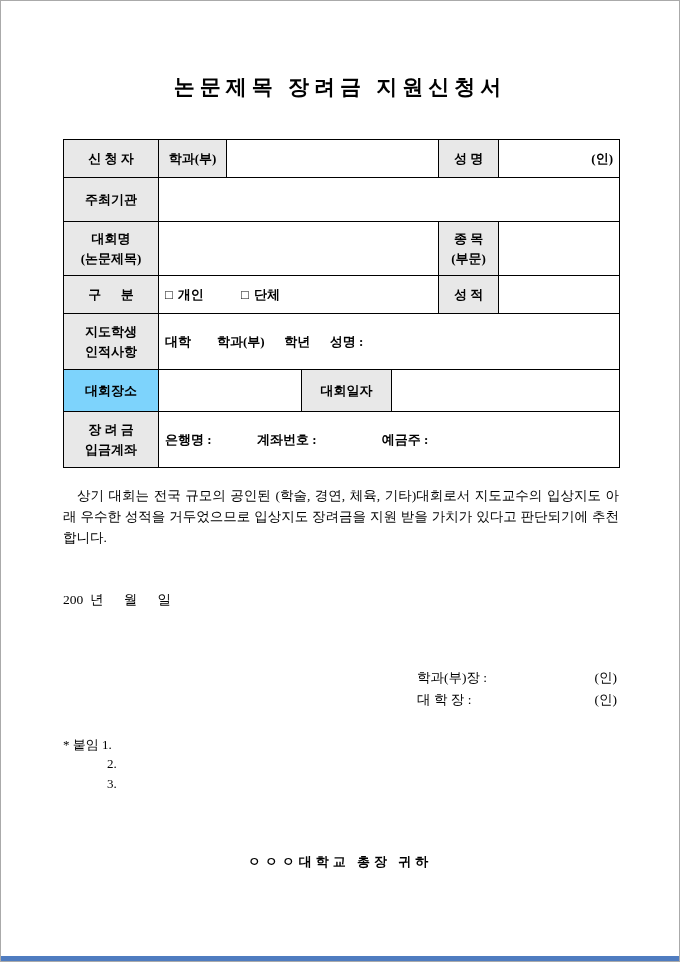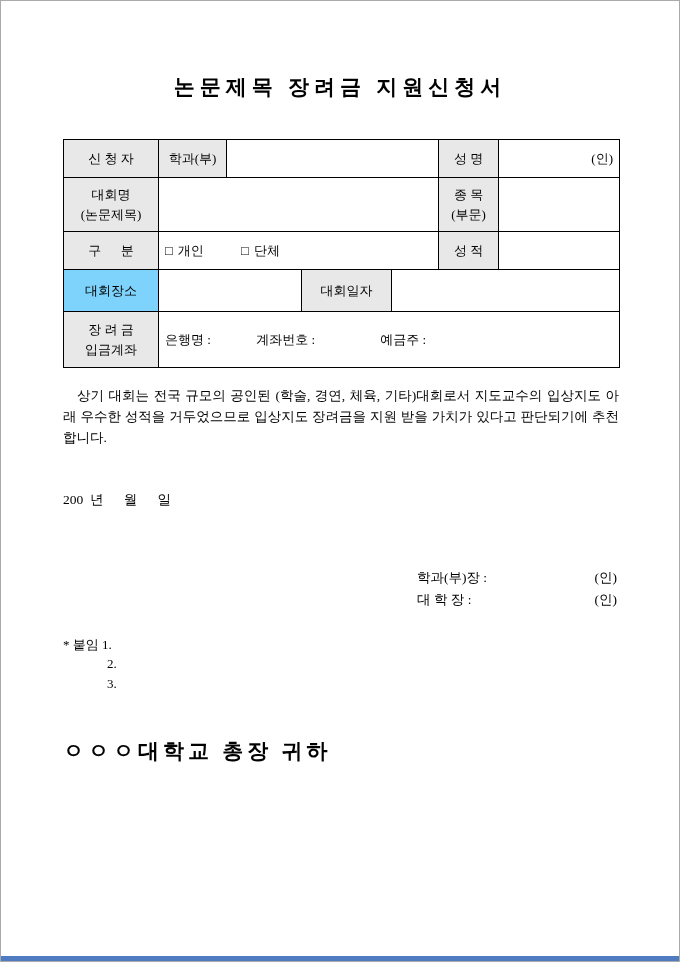--- a/index.html
+++ b/index.html
@@ -13,43 +13,43 @@
     margin-top:72px; text-align:center;
     font-size:21px; font-weight:bold; letter-spacing:5px;
   }
   table.form {
     border-collapse:collapse; table-layout:fixed;
     width:556px; margin-top:38px;
     font-size:13px;
   }
   table.form td {
     border:1px solid #000; vertical-align:middle;
-    padding:3px 6px; overflow:hidden;
+    padding:3px 6px; overflow:hidden;font-weight:bold;
   }
   td.hdr { background:#e8e8e8; text-align:center; padding:3px 2px; }
   td.hdr .l2 { margin-top:2px; }
   .pre { white-space:pre; }
   td.seal-cell { text-align:right; padding-right:12px; }
   .chk { display:inline-block; margin-right:34px; }
   .chk .box { display:inline-block; margin-right:5px; }
   .recommend {
     margin-top:18px; width:556px;
     font-size:13.5px; line-height:1.55; text-align:justify;
     text-indent:14px; word-break:break-all;
   }
   .date-line {
     margin-top:42px; text-align:left; font-size:13.5px; white-space:pre;
   }
   .sign-block { margin-top:58px; width:200px; margin-left:auto; font-size:13.5px; }
   .sign-row { display:flex; justify-content:space-between; line-height:22px; }
   .attach { margin-top:24px; font-size:13px; line-height:1.5; }
   .attach .sub { margin-left:44px; }
   .footer-line {
-    margin-top:44px; text-align:left;
-    font-size:21px; font-weight:bold; letter-spacing:4px;
+    margin-top:60px; text-align:center;
+    font-size:13px; font-weight:bold; letter-spacing:4px;
   }
   .bottom-bar {
     position:absolute; left:0; right:0; bottom:0; height:5px;
   }
 </style>
 </head>
 <body>
 
 <div class="page">
   <div class="content">
@@ -69,20 +69,24 @@
 
       <tbody>
           <tr style="height:38px">
         <td class="hdr" style="background: rgb(232, 232, 232);">신 청 자</td>
         <td class="hdr" style="background: rgb(232, 232, 232);">학과(부)</td>
         <td colspan="3"></td>
         <td class="hdr" style="background: rgb(232, 232, 232);">성 명</td>
         <td class="seal-cell">(인)</td>
       </tr>
 
+      <tr style="height:44px">
+        <td class="hdr" style="background: rgb(232, 232, 232);">주최기관</td>
+        <td colspan="6"></td>
+      </tr>
 
       <tr style="height:54px">
         <td class="hdr" style="background: rgb(232, 232, 232);">
           <div>대회명</div>
           <div class="l2">(논문제목)</div>
         </td>
         <td colspan="4"></td>
         <td class="hdr" style="background: rgb(232, 232, 232);">
           <div>종 목</div>
           <div class="l2">(부문)</div>
@@ -97,20 +101,27 @@
             <span class="box">□</span><span>개인</span>
           </span>
           <span class="chk">
             <span class="box">□</span><span>단체</span>
           </span>
         </td>
         <td class="hdr" style="background: rgb(232, 232, 232);">성 적</td>
         <td></td>
       </tr>
 
+      <tr style="height:56px">
+        <td class="hdr" style="background: rgb(232, 232, 232);">
+          <div>지도학생</div>
+          <div class="l2">인적사항</div>
+        </td>
+        <td colspan="6" class="pre">대학        학과(부)      학년      성명 :</td>
+      </tr>
 
       <tr style="height:42px">
         <td class="hdr" style="background: #7dd3fc;">대회장소</td>
         <td colspan="2"></td>
         <td class="hdr" style="background: rgb(232, 232, 232);">대회일자</td>
         <td colspan="3"></td>
       </tr>
 
       <tr style="height:56px">
         <td class="hdr" style="background: rgb(232, 232, 232);">

